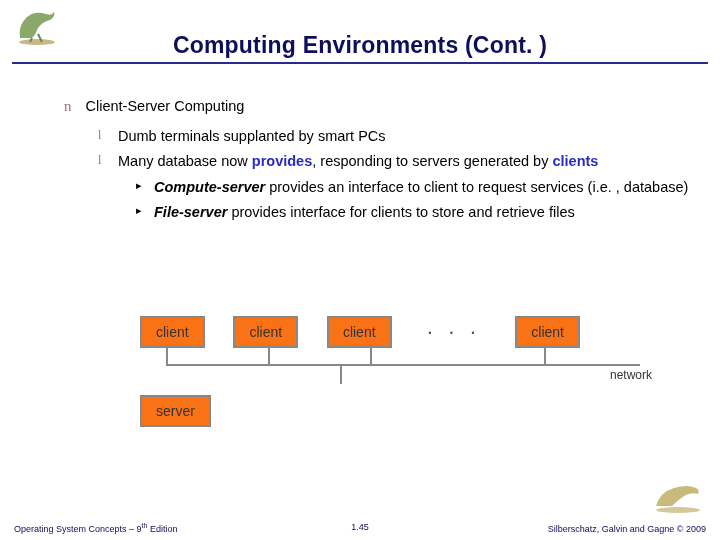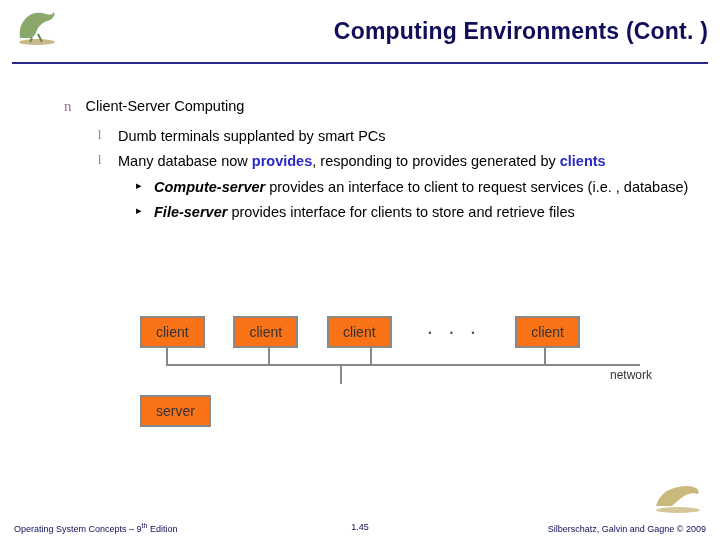--- a/index.html
+++ b/index.html
@@ -14,22 +14,22 @@
     position: relative;
     height: 64px;
     border-bottom: 2px solid #2a2a8a;
     margin: 0 12px;
   }
   .logo-top { position: absolute; left: 0; top: 6px; }
   .title {
     font-size: 23px;
     font-weight: bold;
     color: #0e0e5a;
-    text-align: right;
-    padding-top: 18px;
+    text-align: center;
+    padding-top: 32px;
     letter-spacing: 0.2px;
   }
   .content {
     position: absolute;
     left: 64px; right: 20px; top: 96px;
     font-size: 14.5px;
     color: #000;
     line-height: 1.35;
   }
   .lvl1 { margin-bottom: 10px; }
@@ -87,21 +87,21 @@
     <span class="bullet">n</span>
     <span>Client-Server Computing</span>
   </div>
   <div class="lvl2">
     <span class="bullet">l</span>
     <span>Dumb terminals supplanted by smart PCs</span>
   </div>
   <div class="lvl2">
     <span class="bullet">l</span>
     <span>
-      <span>Many database now </span><span class="kw-blue">provides</span><span>, responding to provides generated by </span><span class="kw-blue">clients</span>
+      <span>Many database now </span><span class="kw-blue">provides</span><span>, responding to servers generated by </span><span class="kw-blue">clients</span>
     </span>
   </div>
   <div class="lvl3">
     <span class="bullet">▸</span>
     <span>
       <span class="kw-b">Compute-server</span><span> provides an interface to client to request services (i.e. , database)</span>
     </span>
   </div>
   <div class="lvl3">
     <span class="bullet">▸</span>

